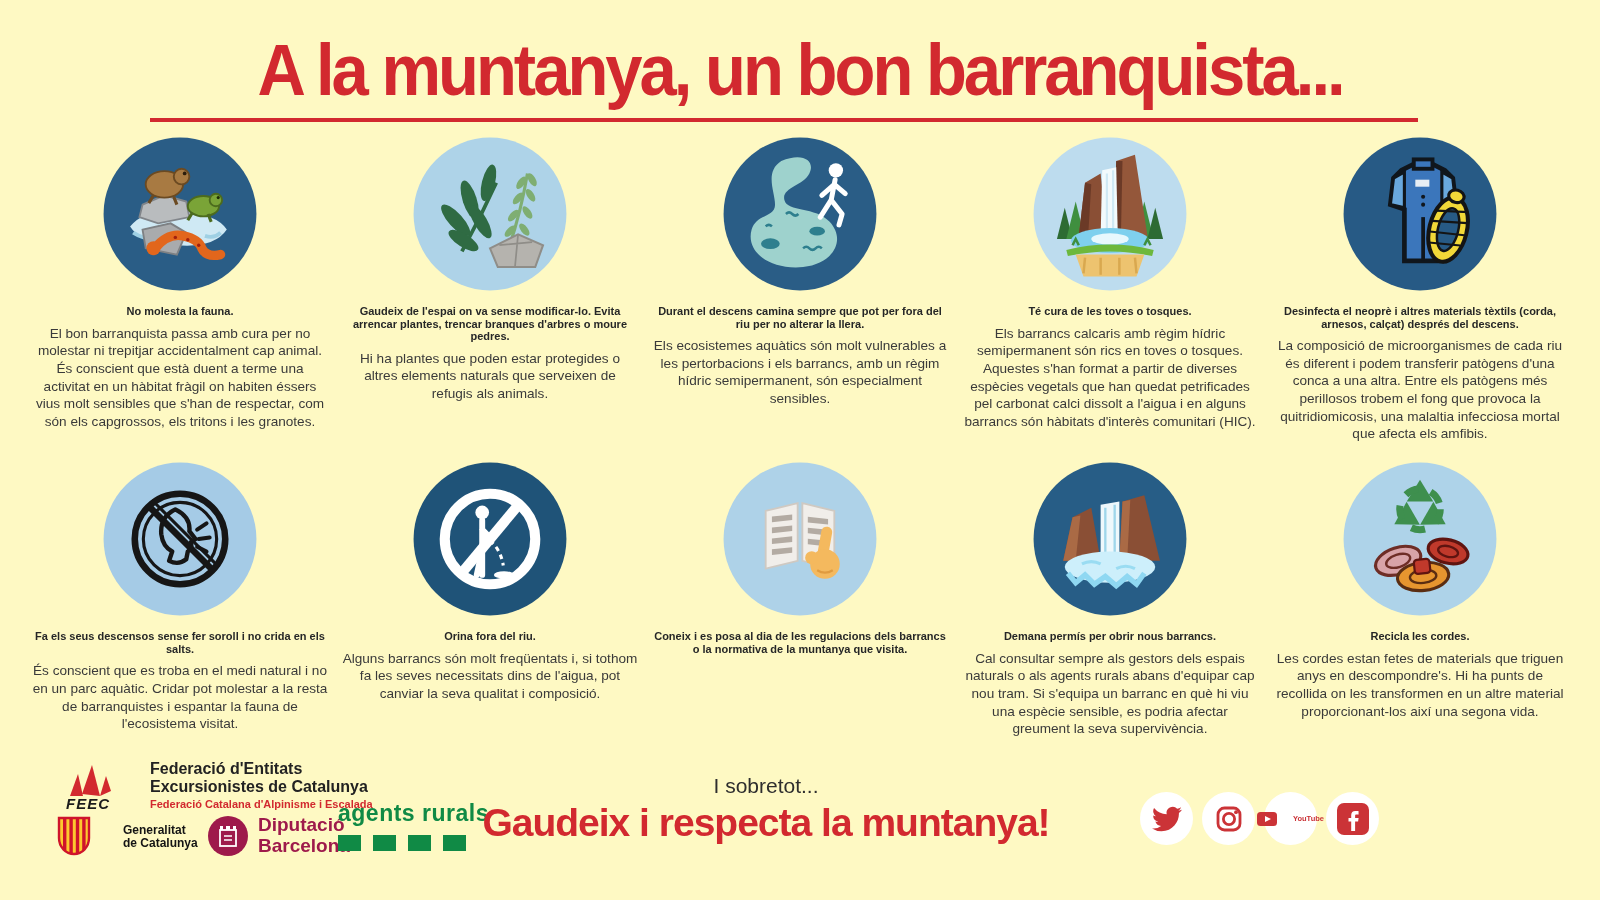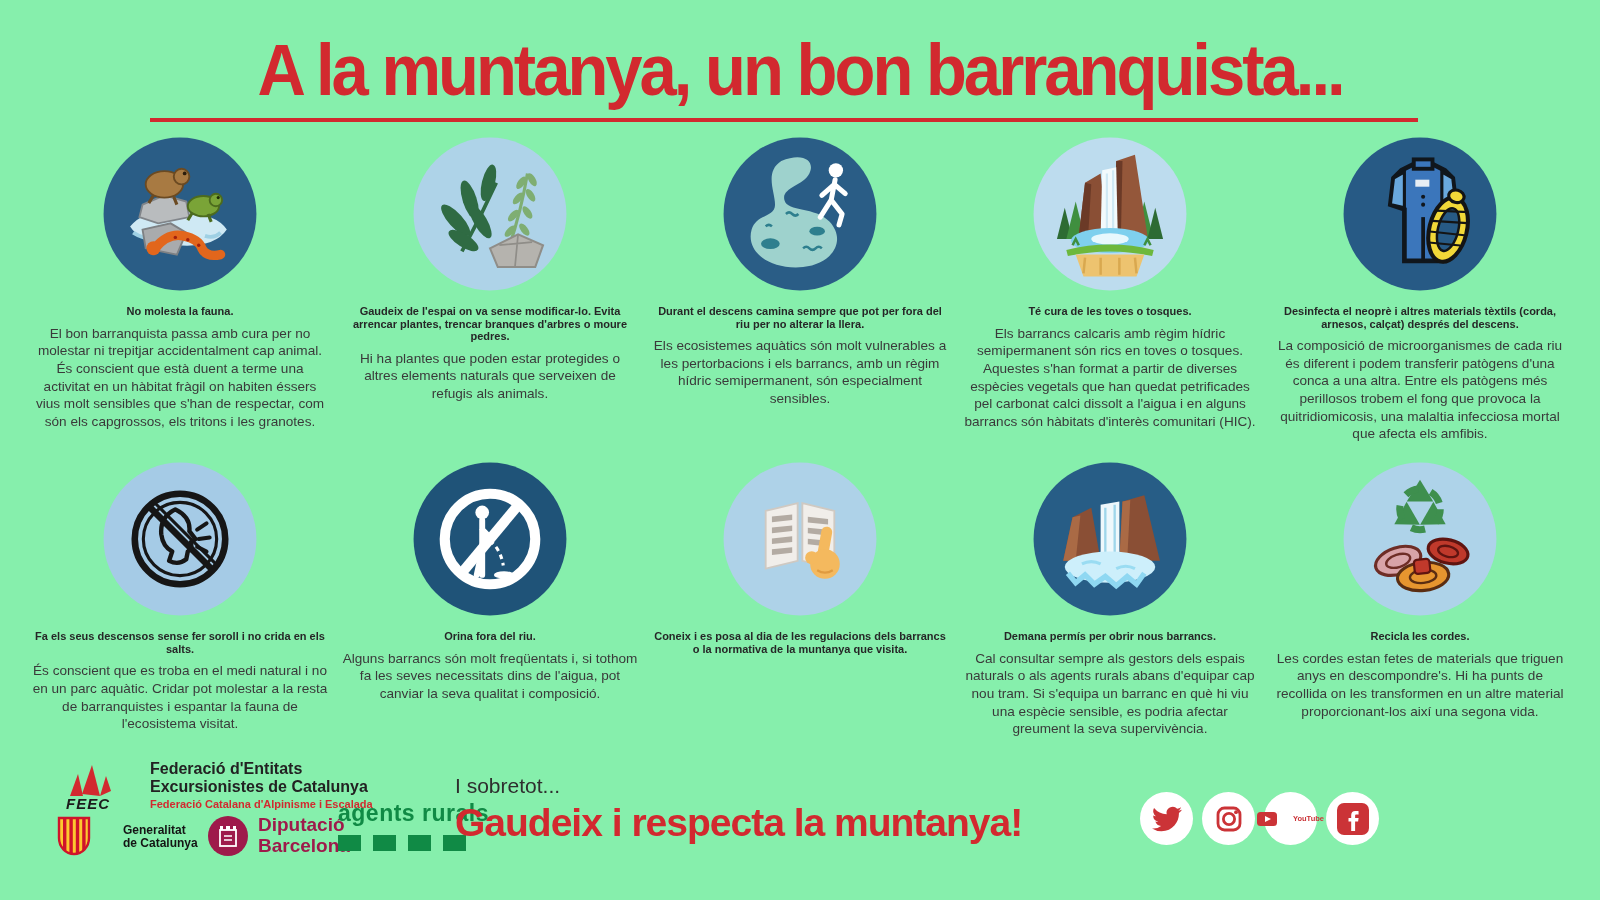--- a/index.html
+++ b/index.html
@@ -1,18 +1,18 @@
 <!DOCTYPE html>
 <html><head>
 <meta charset="utf-8">
 <style>
   * { margin:0; padding:0; box-sizing:border-box; }
   html,body { width:1600px; height:900px; }
   body { font-family:"Liberation Sans", sans-serif; }
-  .poster { position:relative; width:1600px; height:900px; background:#86efac; overflow:hidden; }
+  .poster { position:relative; width:1600px; height:900px; background:#fef9c3; overflow:hidden; }
 
   
   .main-title { position:absolute; top:28px; left:0; width:100%; text-align:center;
     font-size:67px; font-weight:bold; letter-spacing:-3px; color:#d2292f;
     transform:scaleY(1.08); transform-origin:top; }
   .title-rule { position:absolute; top:118px; left:150px; width:1268px; height:4px; background:#d2292f; }
 
   
   .grid { position:absolute; top:136px; left:28px; width:1544px;
     display:grid; grid-template-columns:repeat(5,1fr); column-gap:6px; row-gap:18px; }
@@ -32,21 +32,21 @@
   .gencat .txt { font-size:12px; font-weight:bold; color:#141414; line-height:1.05;margin-left:22px; }
 
   .dipba { position:absolute; left:206px; top:814px; display:flex; align-items:center; gap:8px; }
   .dipba .txt { font-size:19px; font-weight:bold; color:#9e1a4b; line-height:1.08; }
 
   .agents { position:absolute; left:338px; top:800px; }
   .agents .txt { font-size:23px; font-weight:bold; color:#108a45; letter-spacing:0.5px; }
   .agents .squares { display:flex; gap:12px; margin-top:8px; }
   .agents .squares div { width:23px; height:16px; background:#108a45; }
 
-  .footer-center { position:absolute; left:455px; top:774px; width:660px; }
+  .footer-center { position:absolute; left:436px; top:774px; width:660px; text-align:center; }
   .sobretot { font-size:21px; color:#2e2e2e; }
   .tagline { font-size:39px; font-weight:bold; color:#d2292f; letter-spacing:-1px; margin-top:3px; }
 
   .social { position:absolute; left:1140px; top:792px; display:flex; align-items:center; gap:9px; }
   .social-badge { width:53px; height:53px; background:#ffffff; border-radius:50%;
     display:flex; align-items:center; justify-content:center; }
   .yt-badge { display:flex; align-items:center; gap:16px; }
   .yt-badge span { font-size:7.5px; font-weight:bold; color:#cb3337; }
   .handles { margin-left:8px; color:#cb3337; font-size:27px; line-height:1.15; }
 </style>

